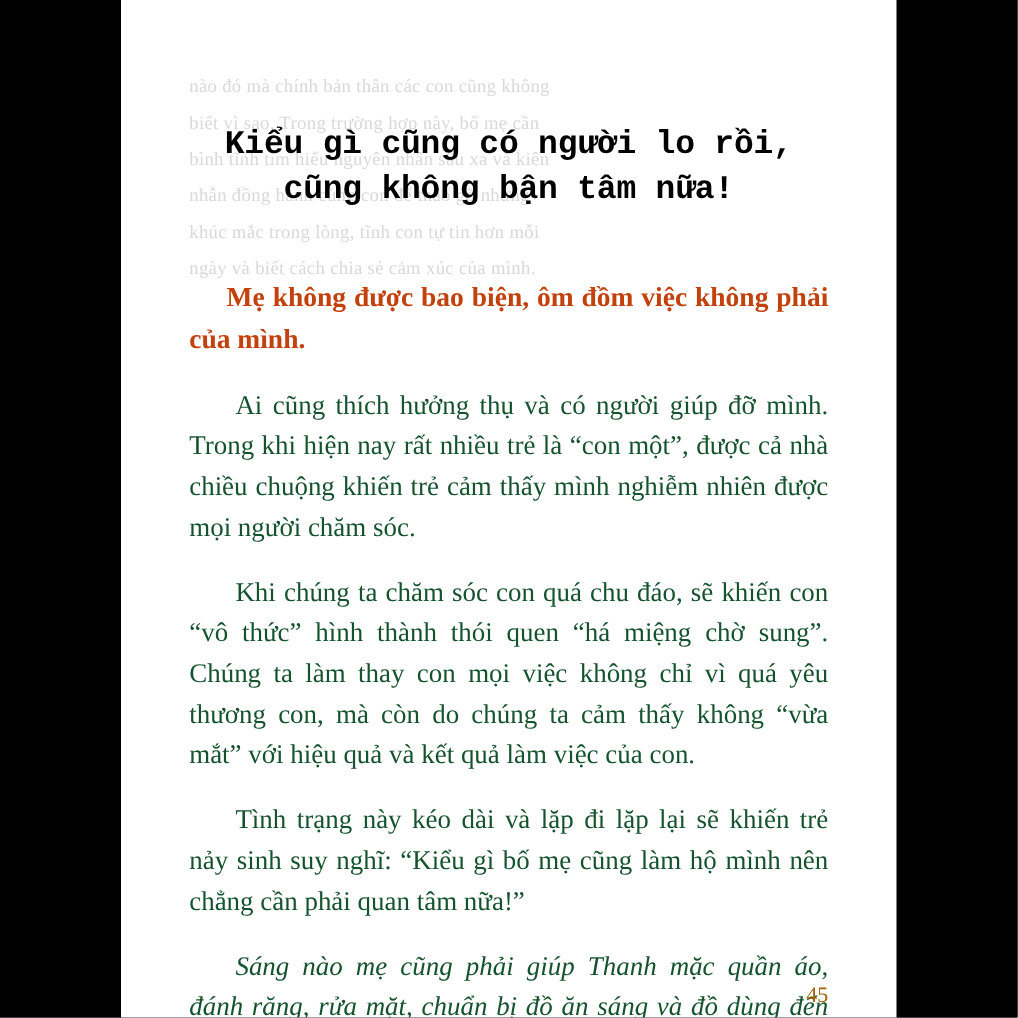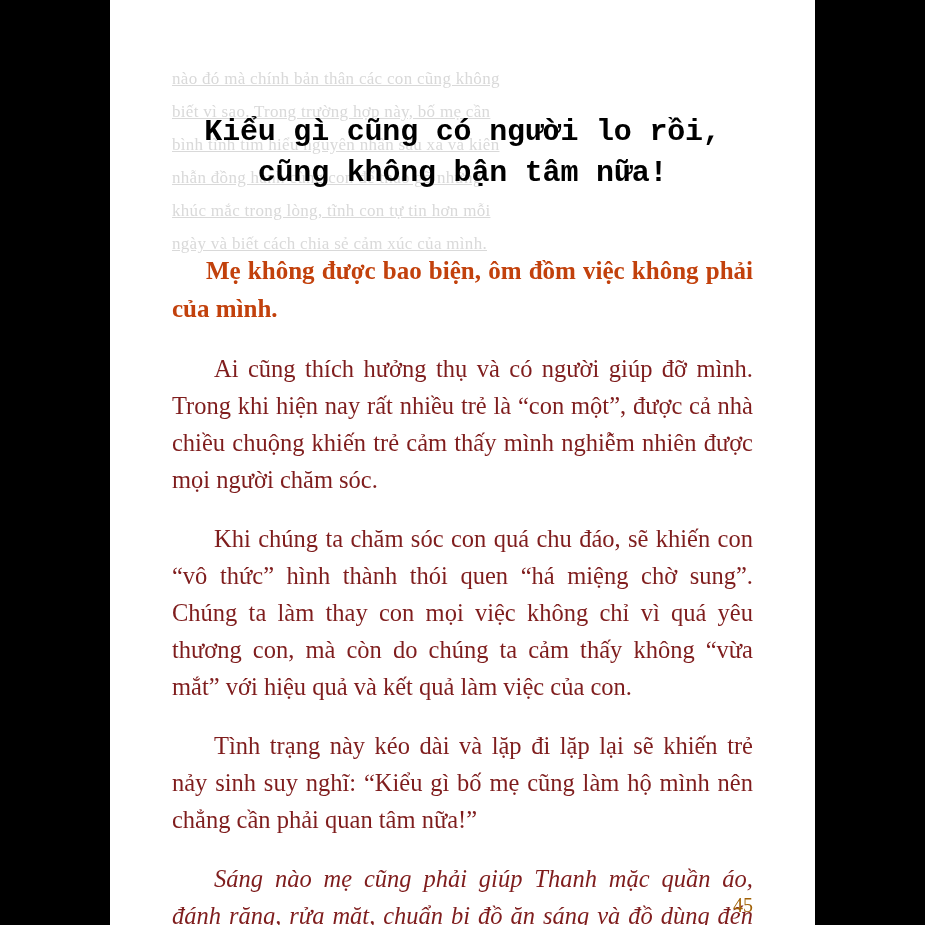--- a/index.html
+++ b/index.html
@@ -32,21 +32,21 @@
     color: #d9d9d9;
     font-size: 17px;
     line-height: 33px;
     padding: 62px 62px 0 62px;
     box-sizing: border-box;
     font-family: "Liberation Serif", serif;
     letter-spacing: 0.3px;
     pointer-events: none;
     user-select: none;
   }
-  .ghost div { white-space: nowrap; overflow: hidden; text-decoration: underline; }
+  .ghost div { white-space: nowrap; overflow: hidden; }
 
   .content {
     position: relative;
     padding: 0 62px;
     box-sizing: border-box;
     width: 705px;
   }
   .chapter-title {
     margin: 0;
     padding-top: 112px;
@@ -70,21 +70,21 @@
     color: #c2410c;
   }
   p.body-para {
     margin: 0;
     padding-top: 22px;
     font-family: "Liberation Serif", serif;
     font-size: 24.5px;
     line-height: 37px;
     text-align: justify;
     text-indent: 42px;
-    color: #7f1d1d;
+    color: #14532d;
   }
   p.body-para.italic {
     font-style: italic;
   }
   .page-number {
     position: absolute;
     right: 62px;
     bottom: 8px;
     font-family: "Liberation Serif", serif;
     font-size: 20px;

